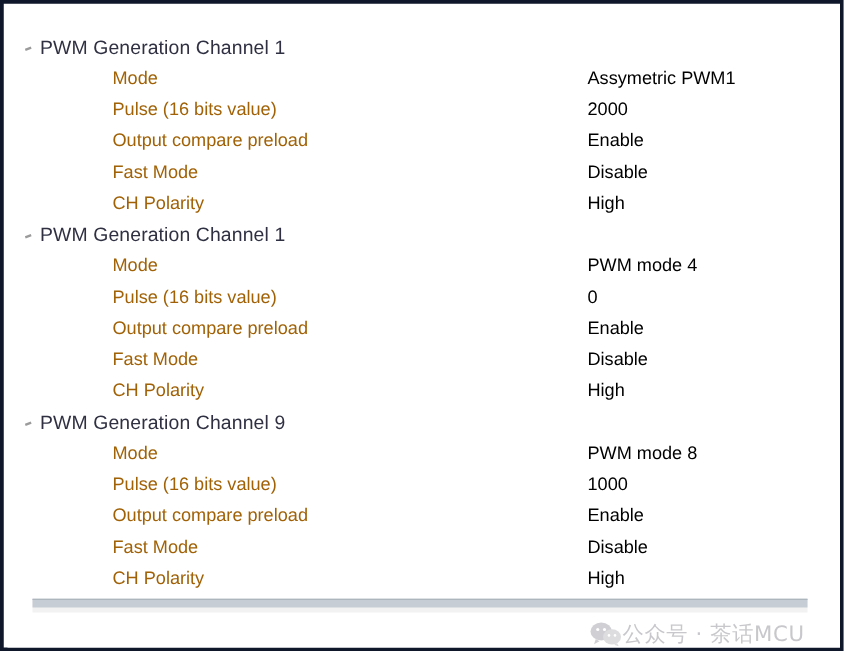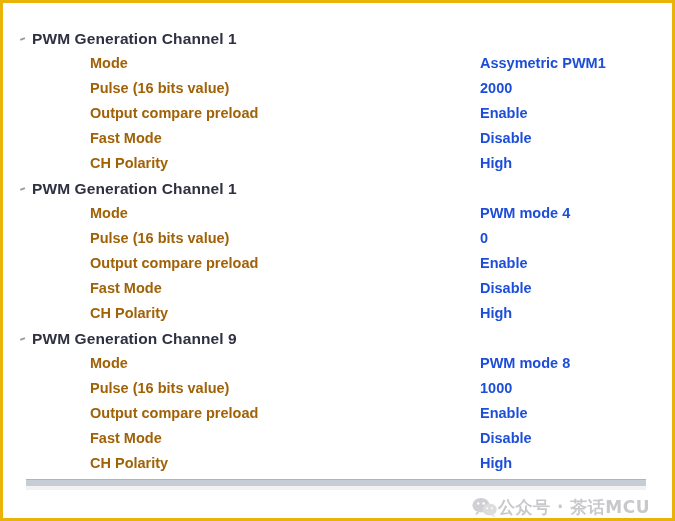--- a/index.html
+++ b/index.html
@@ -9,23 +9,22 @@
   }
   body {
     font-family: "Liberation Sans", sans-serif;
   }
   .screen {
     position: relative;
     width: 675px;
     height: 521px;
     box-sizing: border-box;
     background: #ffffff;
-    border: 3px solid #eab308;
+    border: 3px solid #0f172a;
     overflow: hidden;
-    font-weight: bold;
   }
   .panel {
     position: absolute;
     left: 3px;
     top: 3px;
     width: 669px;
     height: 515px;
     background: #ffffff;
     box-sizing: border-box;
   }
@@ -77,24 +76,24 @@
   .row-label {
     position: absolute;
     left: 84px;
     top: 0;
     font-size: 14.5px;
     color: #a16207;
     white-space: nowrap;
   }
   .row-value {
     position: absolute;
-    left: 474px;
+    left: 464px;
     top: 0;
     font-size: 14.5px;
-    color: #1d4ed8;
+    color: #000000;
     white-space: nowrap;
   }
   .scrollbar {
     position: absolute;
     left: 20px;
     top: 473px;
     width: 620px;
     height: 11px;
     background: #f2f2f2;
   }

